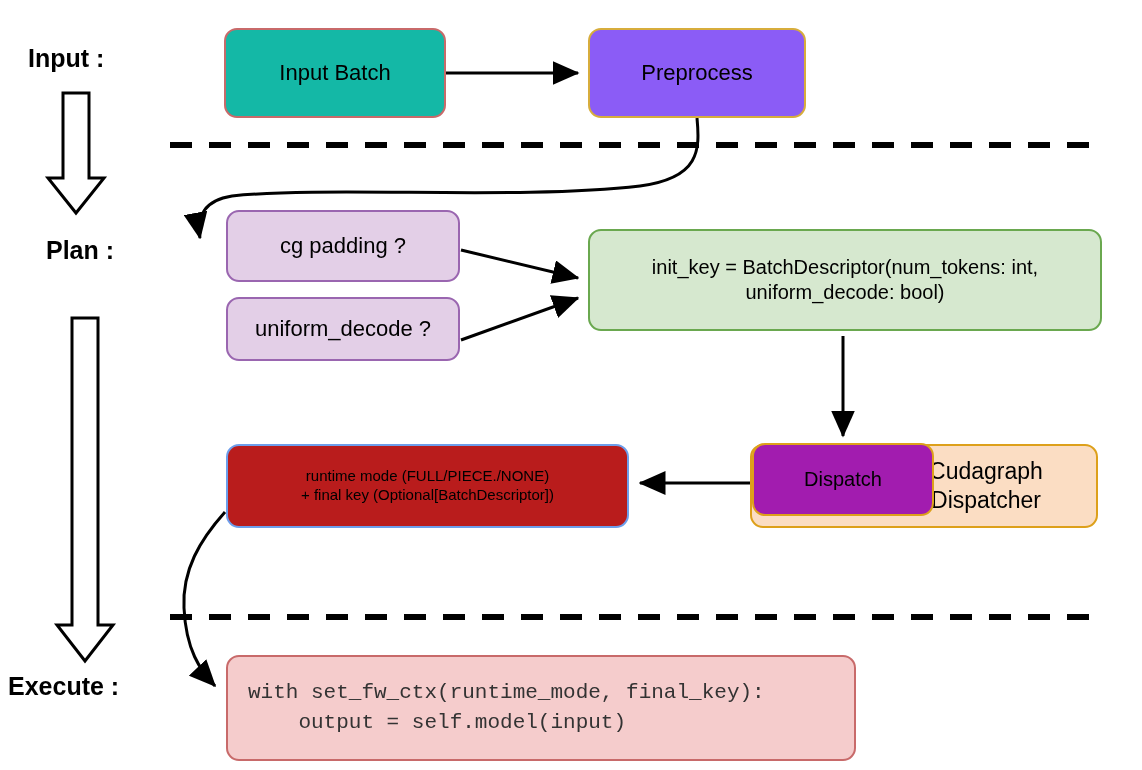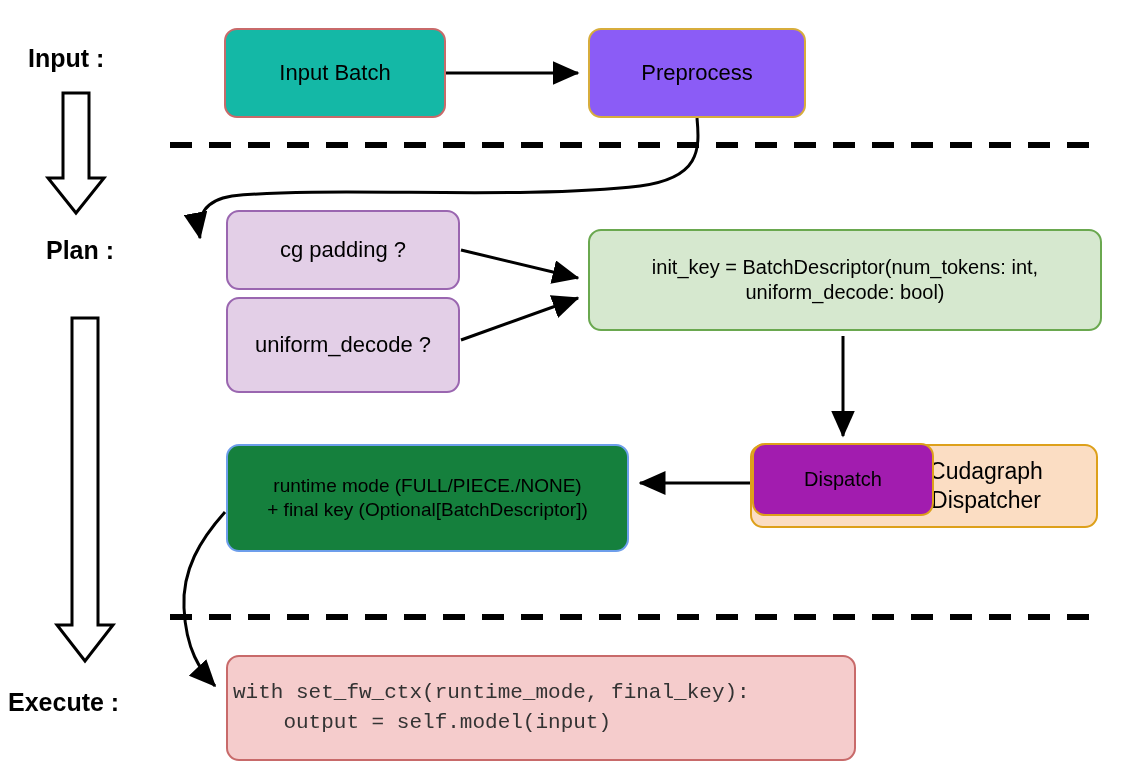--- a/index.html
+++ b/index.html
@@ -57,38 +57,38 @@
     left: 224px; top: 28px; width: 222px; height: 90px;
     background: #14b8a6; border-color: #c86a6a;
     font-size: 22px;
   }
   .n-preprocess {
     left: 588px; top: 28px; width: 218px; height: 90px;
     background: #8b5cf6; border-color: #d7ad3c;
     font-size: 22px;
   }
   .n-cg-padding {
-    left: 226px; top: 210px; width: 234px; height: 80px;
+    left: 226px; top: 210px; width: 234px; height: 72px;
     background: #e3cfe7; border-color: #9a66b0;
     font-size: 22px;
   }
   .n-uniform-decode {
-    left: 226px; top: 297px; width: 234px; height: 96px;
+    left: 226px; top: 297px; width: 234px; height: 64px;
     background: #e3cfe7; border-color: #9a66b0;
     font-size: 22px;
   }
   .n-init-key {
     left: 588px; top: 229px; width: 514px; height: 102px;
     background: #d6e8cf; border-color: #6aa84f;
     font-size: 20px;
   }
   .n-runtime-mode {
-    left: 226px; top: 444px; width: 403px; height: 108px;
-    background: #15803d; border-color: #6d9eeb;
-    font-size: 19px;
+    left: 226px; top: 444px; width: 403px; height: 84px;
+    background: #b91c1c; border-color: #6d9eeb;
+    font-size: 15px;
   }
   .n-cudagraph-dispatcher {
     left: 750px; top: 444px; width: 348px; height: 84px;
     background: #fbddc3; border-color: #dda01b;
     font-size: 23px;
     justify-content: flex-end;
     padding-right: 14px;
     z-index: 1;
   }
   .n-cudagraph-dispatcher .node-text {
@@ -105,27 +105,27 @@
     left: 226px; top: 655px; width: 630px; height: 106px;
     background: #f5cccc; border-color: #c86a6a;
     font-family: "Liberation Mono", monospace;
     font-size: 21px;
     justify-content: flex-start;
     align-items: center;
     color: #333333;
   }
   .n-exec-code .node-text {
     text-align: left;
-    padding-left: 5px;
+    padding-left: 20px;
     white-space: pre;
     line-height: 1.45;
   }
   .label-input { left: 28px; top: 44px; }
   .label-plan { left: 46px; top: 236px; }
-  .label-execute { left: 8px; top: 672px; margin-top: 16px; }
+  .label-execute { left: 8px; top: 672px; }
 </style>
 </head>
 <body>
 
 <div id="canvas">
 
   <svg class="svg-layer" viewBox="0 0 1142 770" width="1142" height="770" xmlns="http://www.w3.org/2000/svg">
     <defs>
       <marker id="arrowhead" markerWidth="9" markerHeight="8" refX="8.5" refY="4" orient="auto" markerUnits="strokeWidth">
         <path d="M0,0 L9,4 L0,8 z" fill="#000000"></path>

